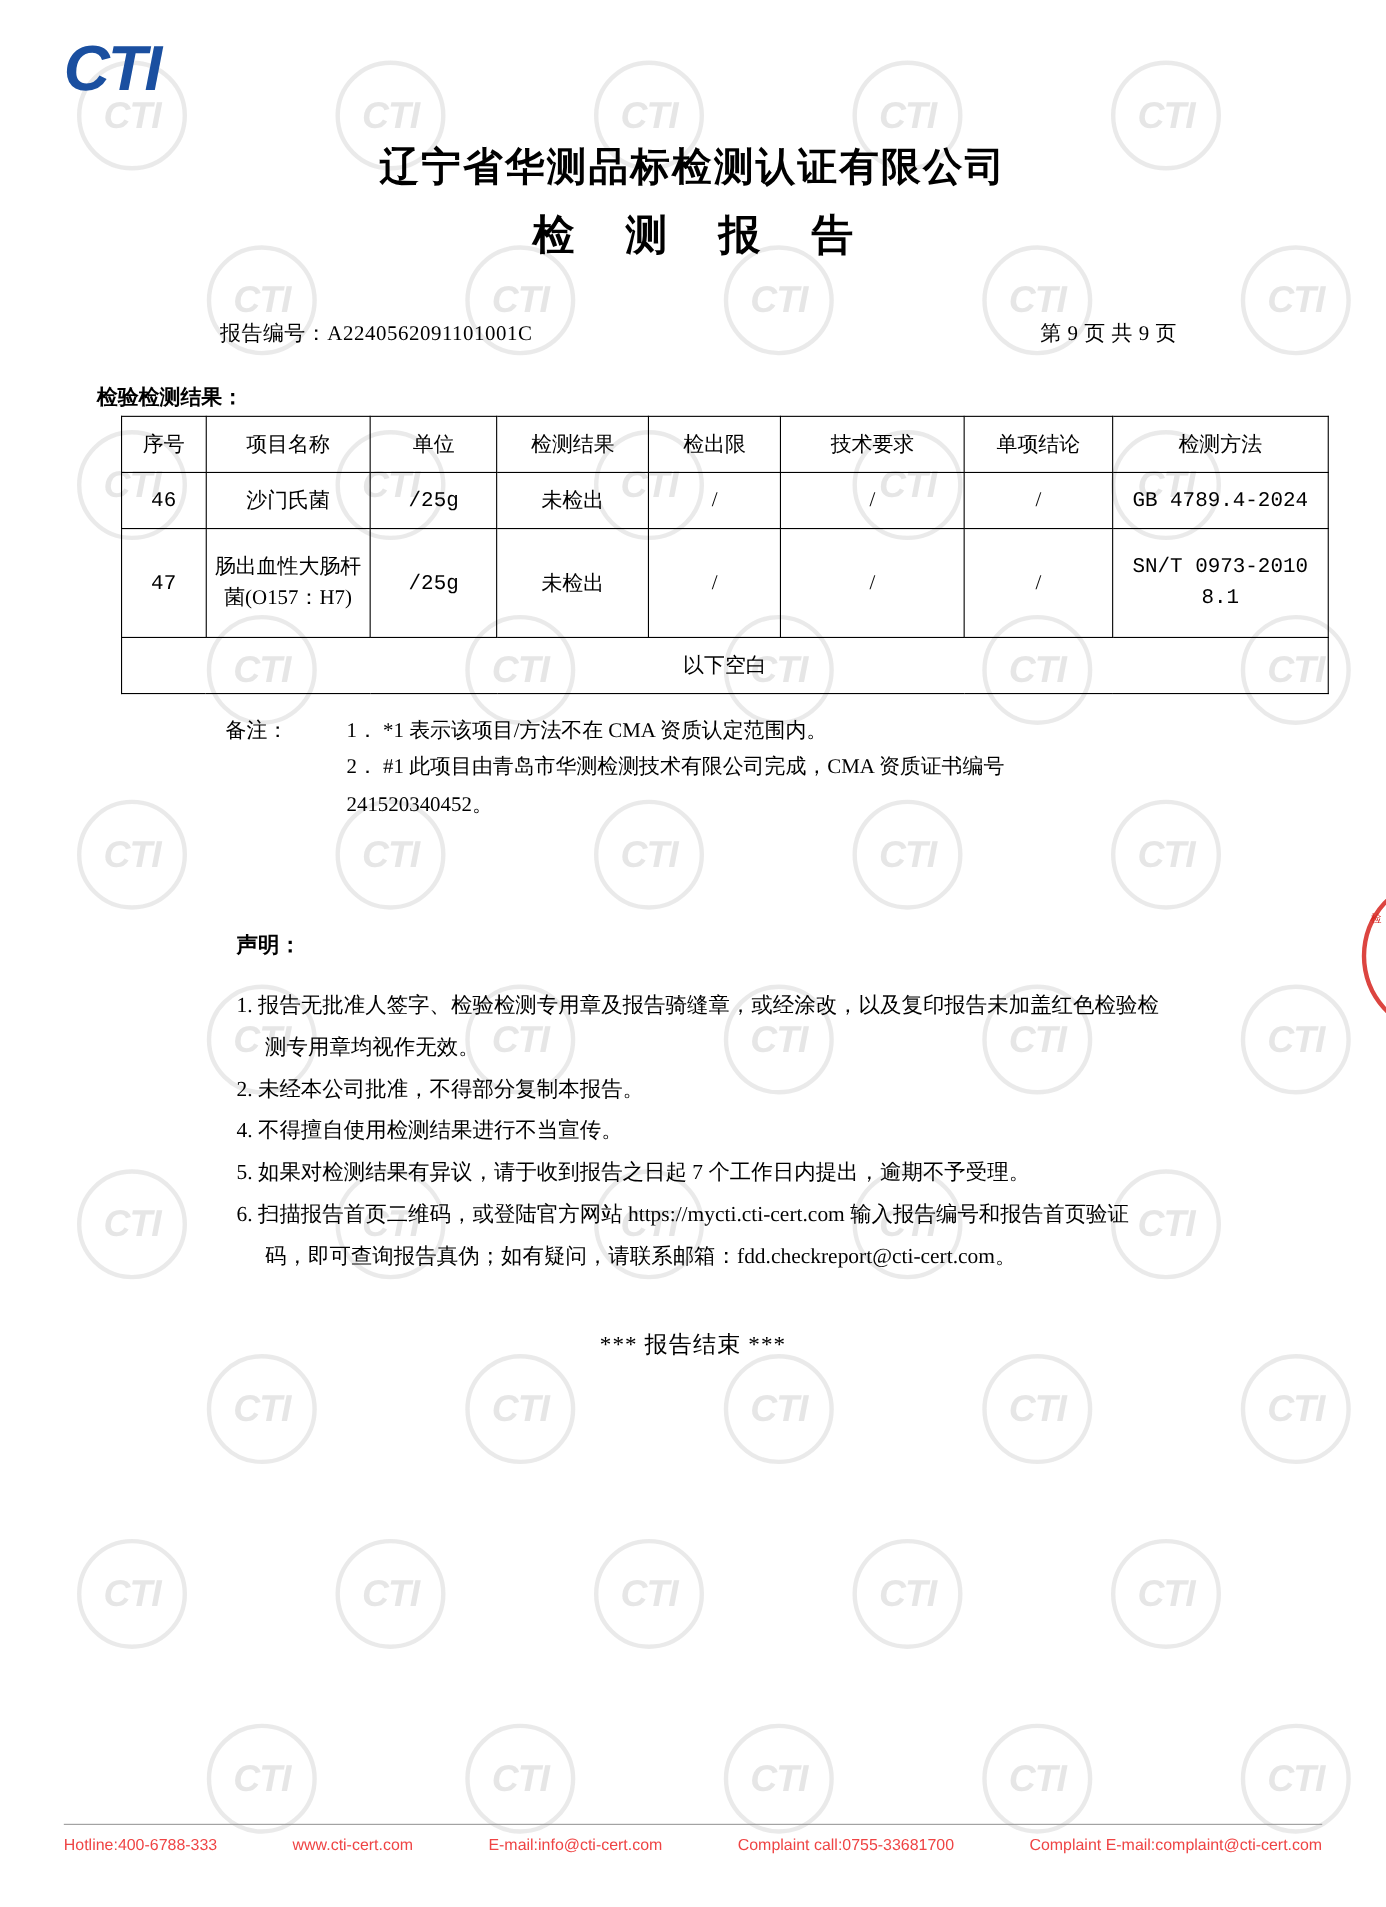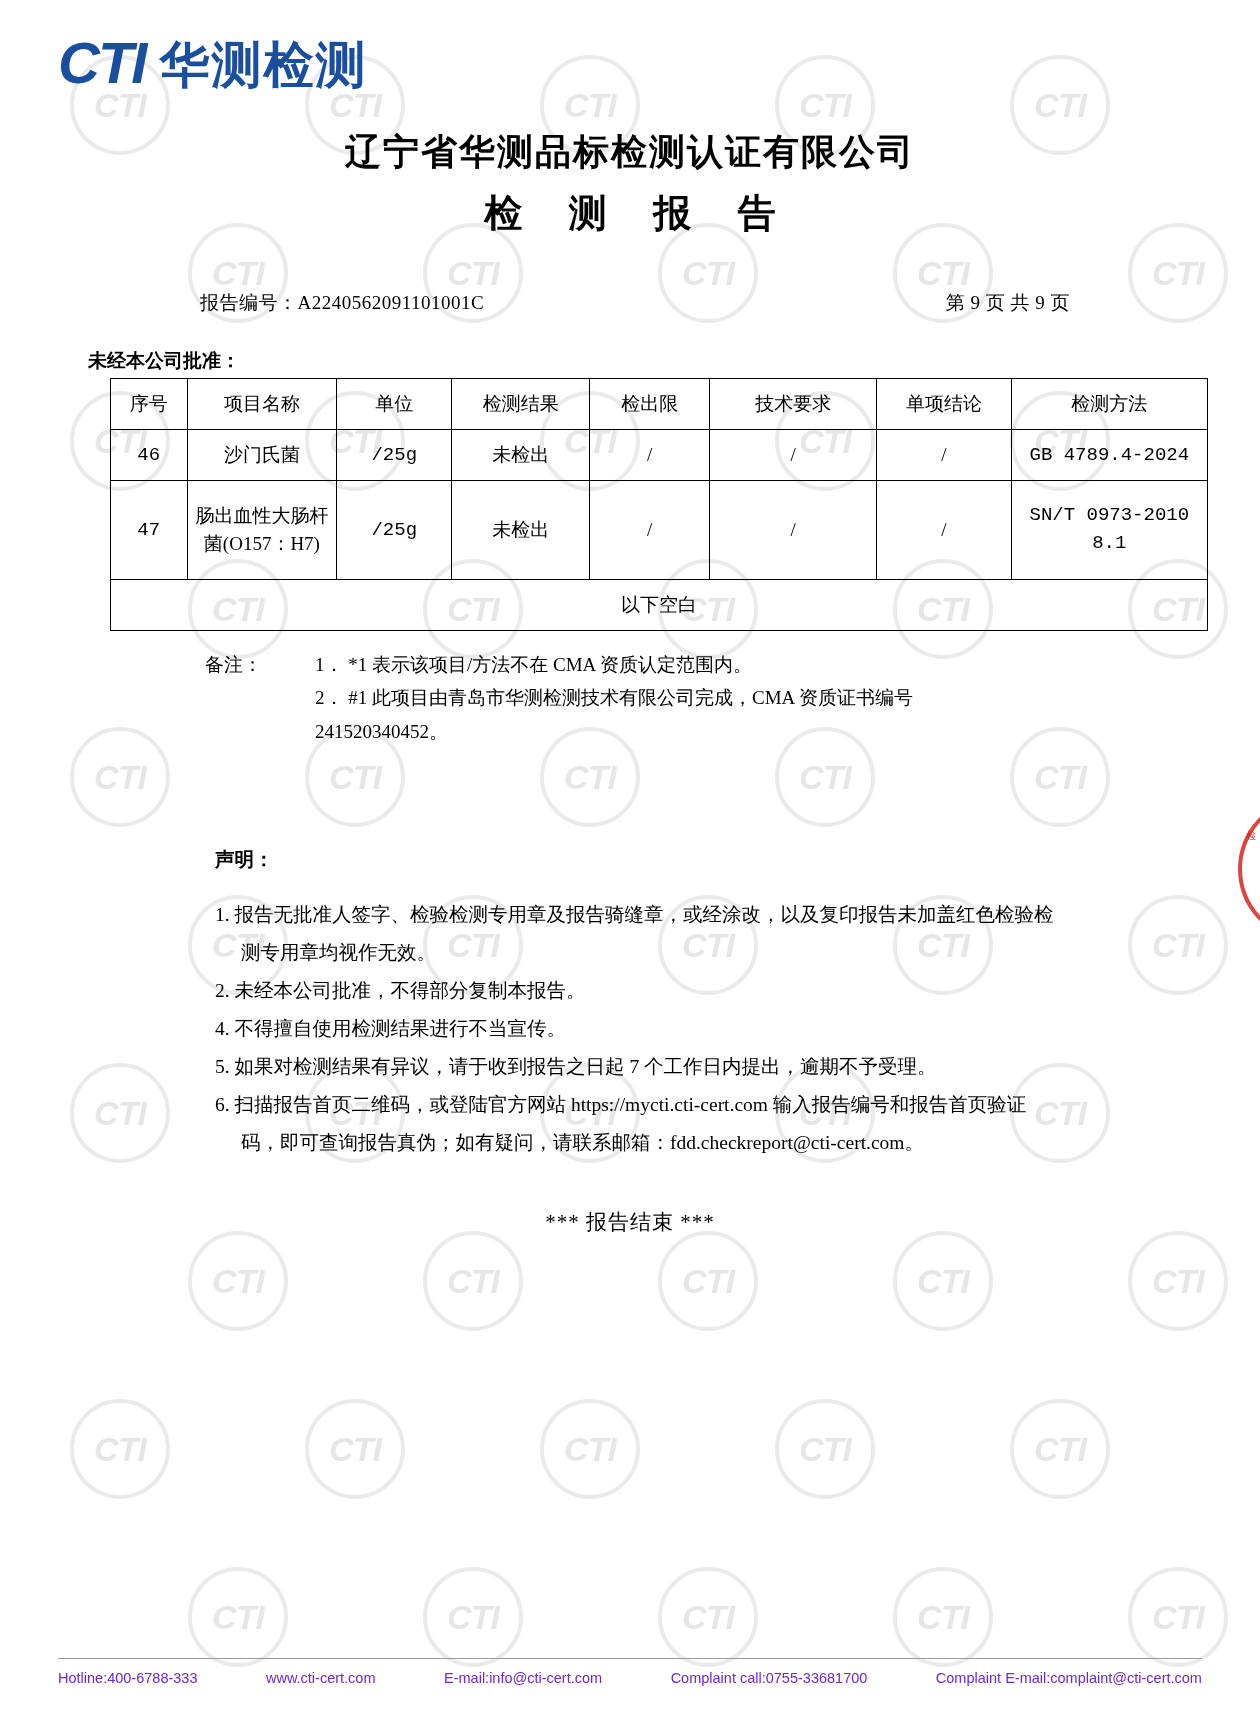--- a/index.html
+++ b/index.html
@@ -237,21 +237,21 @@
   }
   .footer {
     position: absolute;
     left: 58px;
     top: 1670px;
     width: 1144px;
     display: flex;
     justify-content: space-between;
     font-family: "Liberation Sans", sans-serif;
     font-size: 14.5px;
-    color: #6d28d9;
+    color: #ef4444;
   }
 </style>
 </head>
 <body>
 
 <div id="watermarks">
     <div class="wm" style="left: 70px; top: 55px;">CTI</div>
     <div class="wm" style="left: 305px; top: 55px;">CTI</div>
     <div class="wm" style="left: 540px; top: 55px;">CTI</div>
     <div class="wm" style="left: 775px; top: 55px;">CTI</div>
@@ -300,32 +300,31 @@
     <div class="wm" style="left: 423px; top: 1567px;">CTI</div>
     <div class="wm" style="left: 658px; top: 1567px;">CTI</div>
     <div class="wm" style="left: 893px; top: 1567px;">CTI</div>
     <div class="wm" style="left: 1128px; top: 1567px;">CTI</div>
   </div>
 
 <div id="page">
 
   <div class="logo-wrap">
     <span class="logo-cti">CTI</span>
-    <span class="logo-cn">华测检测</span>
   </div>
 
   <div class="company-name">辽宁省华测品标检测认证有限公司</div>
   <div class="report-title">检 测 报 告</div>
 
   <div class="meta-row">
     <span class="meta-no">报告编号：A2240562091101001C</span>
     <span class="meta-page">第 9 页 共 9 页</span>
   </div>
 
-  <div class="section-label">未经本公司批准：</div>
+  <div class="section-label">检验检测结果：</div>
 
   <table class="results">
     <thead>
       <tr>
         <th style="width:72px">序号</th>
         <th style="width:148px">项目名称</th>
         <th style="width:112px">单位</th>
         <th style="width:140px">检测结果</th>
         <th style="width:120px">检出限</th>
         <th style="width:172px">技术要求</th>

